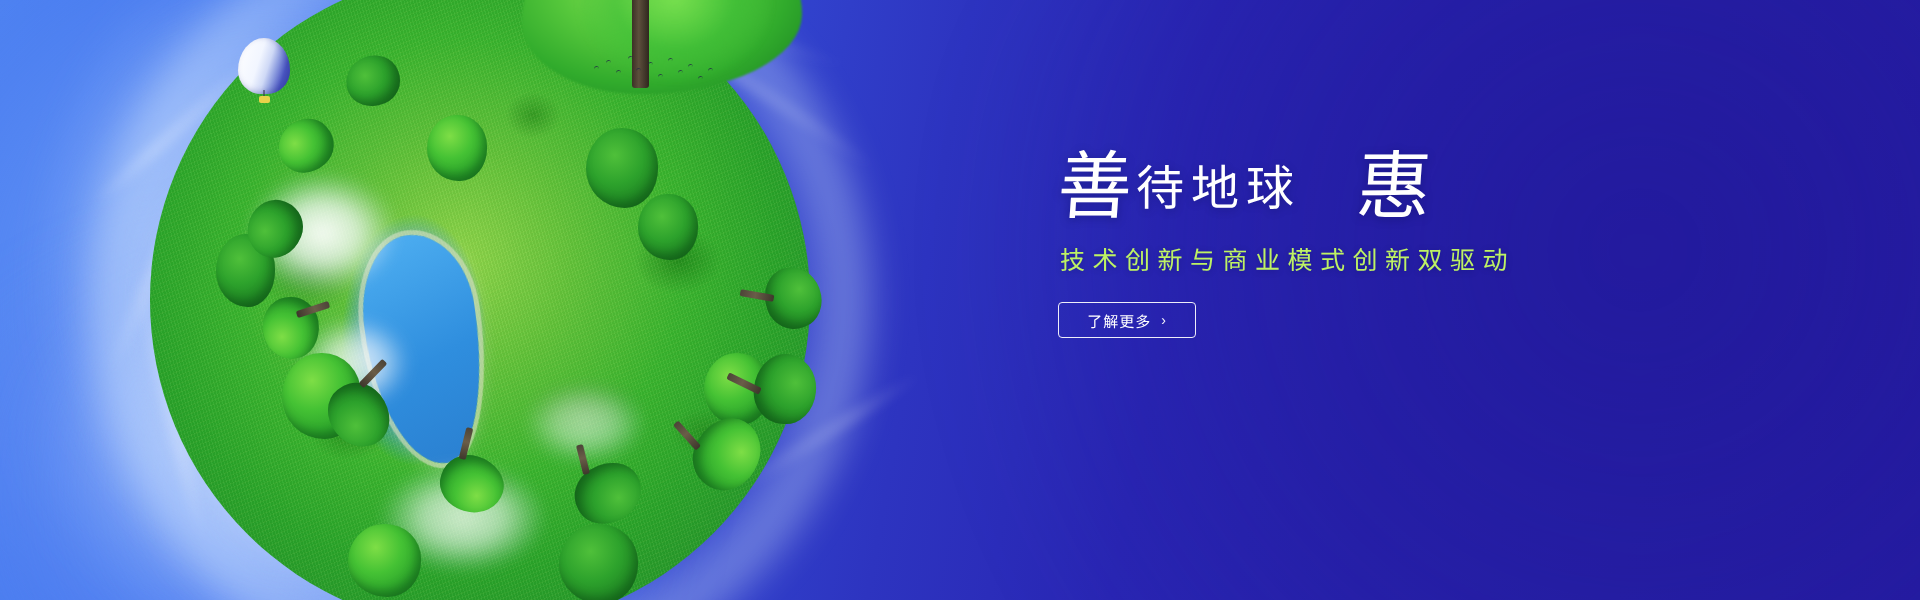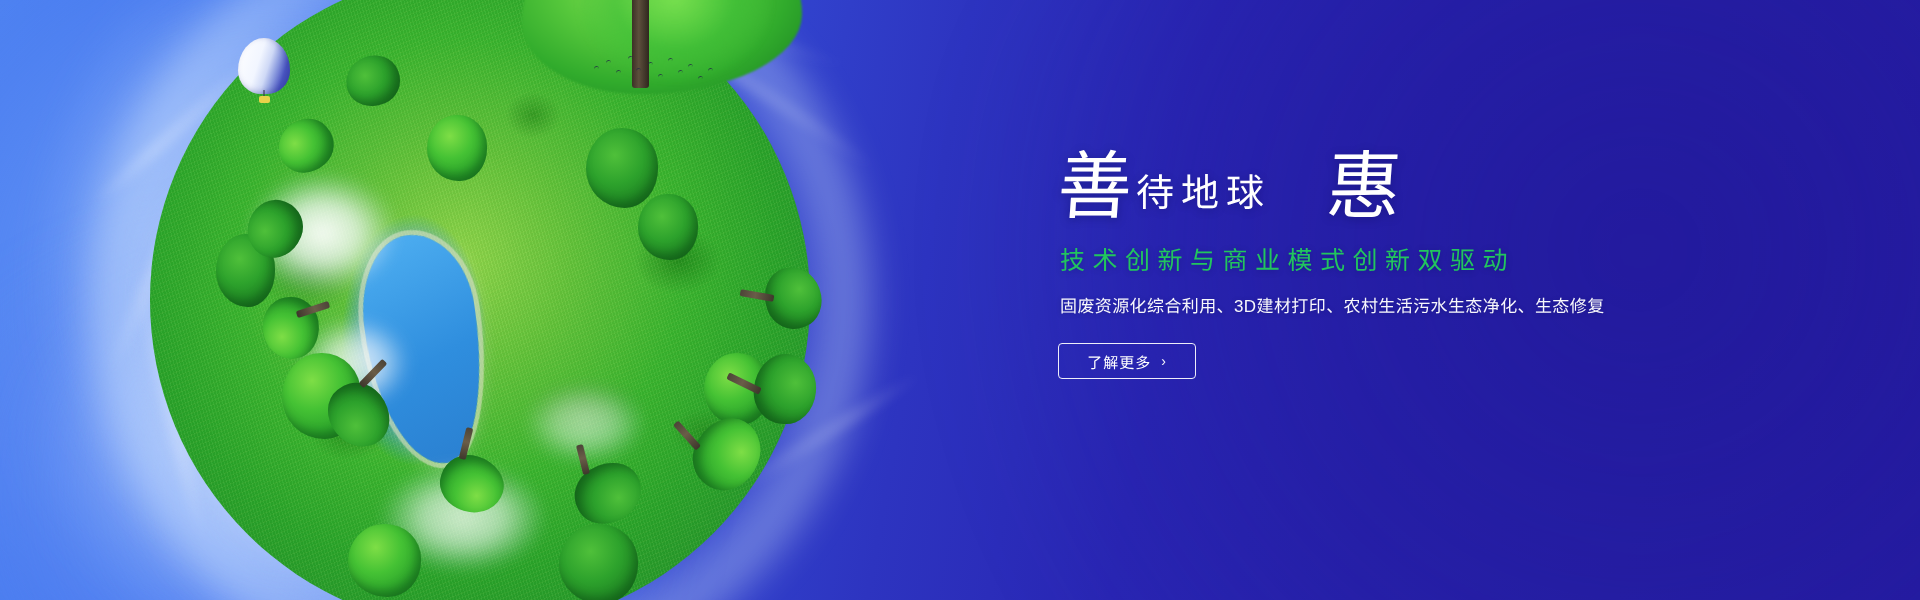--- a/index.html
+++ b/index.html
@@ -357,32 +357,32 @@
     font-family: "DejaVu Serif", "Liberation Serif", serif;
     font-size: 74px;
     line-height: 0.92;
     letter-spacing: 0;
     text-shadow: 0 2px 10px rgba(10,12,70,0.35);
     transform: skewX(-4deg);
     font-weight: 400;
   }
   .plain {
     font-family: "DejaVu Serif", "Liberation Serif", serif;
-    font-size: 38px;
+    font-size: 48px;
     line-height: 1;
     letter-spacing: 7px;
     padding-bottom: 8px;
     margin-left: 4px;
     text-shadow: 0 2px 8px rgba(10,12,70,0.30);
   }
   .headline-gap { width: 56px; }
 
   .subtitle {
     margin: 20px 0 0 2px;
-    color: #22c55e;
+    color: #bef264;
     font-size: 25px;
     letter-spacing: 7.5px;
     font-weight: 400;
     white-space: nowrap;
     text-shadow: 0 1px 6px rgba(10,12,70,0.30);
   }
   .desc {
     margin: 16px 0 0 2px;
     color: rgba(255,255,255,0.97);
     font-size: 17px;
@@ -521,21 +521,20 @@
 
     <h1 class="headline">
       <span class="brush">善</span>
       <span class="plain">待地球</span>
       <span class="headline-gap"></span>
       <span class="brush">惠</span>
     </h1>
 
     <div class="subtitle">技术创新与商业模式创新双驱动</div>
 
-    <div class="desc">固废资源化综合利用、3D建材打印、农村生活污水生态净化、生态修复</div>
 
     <button class="cta">
       <span>了解更多</span>
       <span class="chev">›</span>
     </button>
 
   </div>
 </div>
 
 </body></html>

